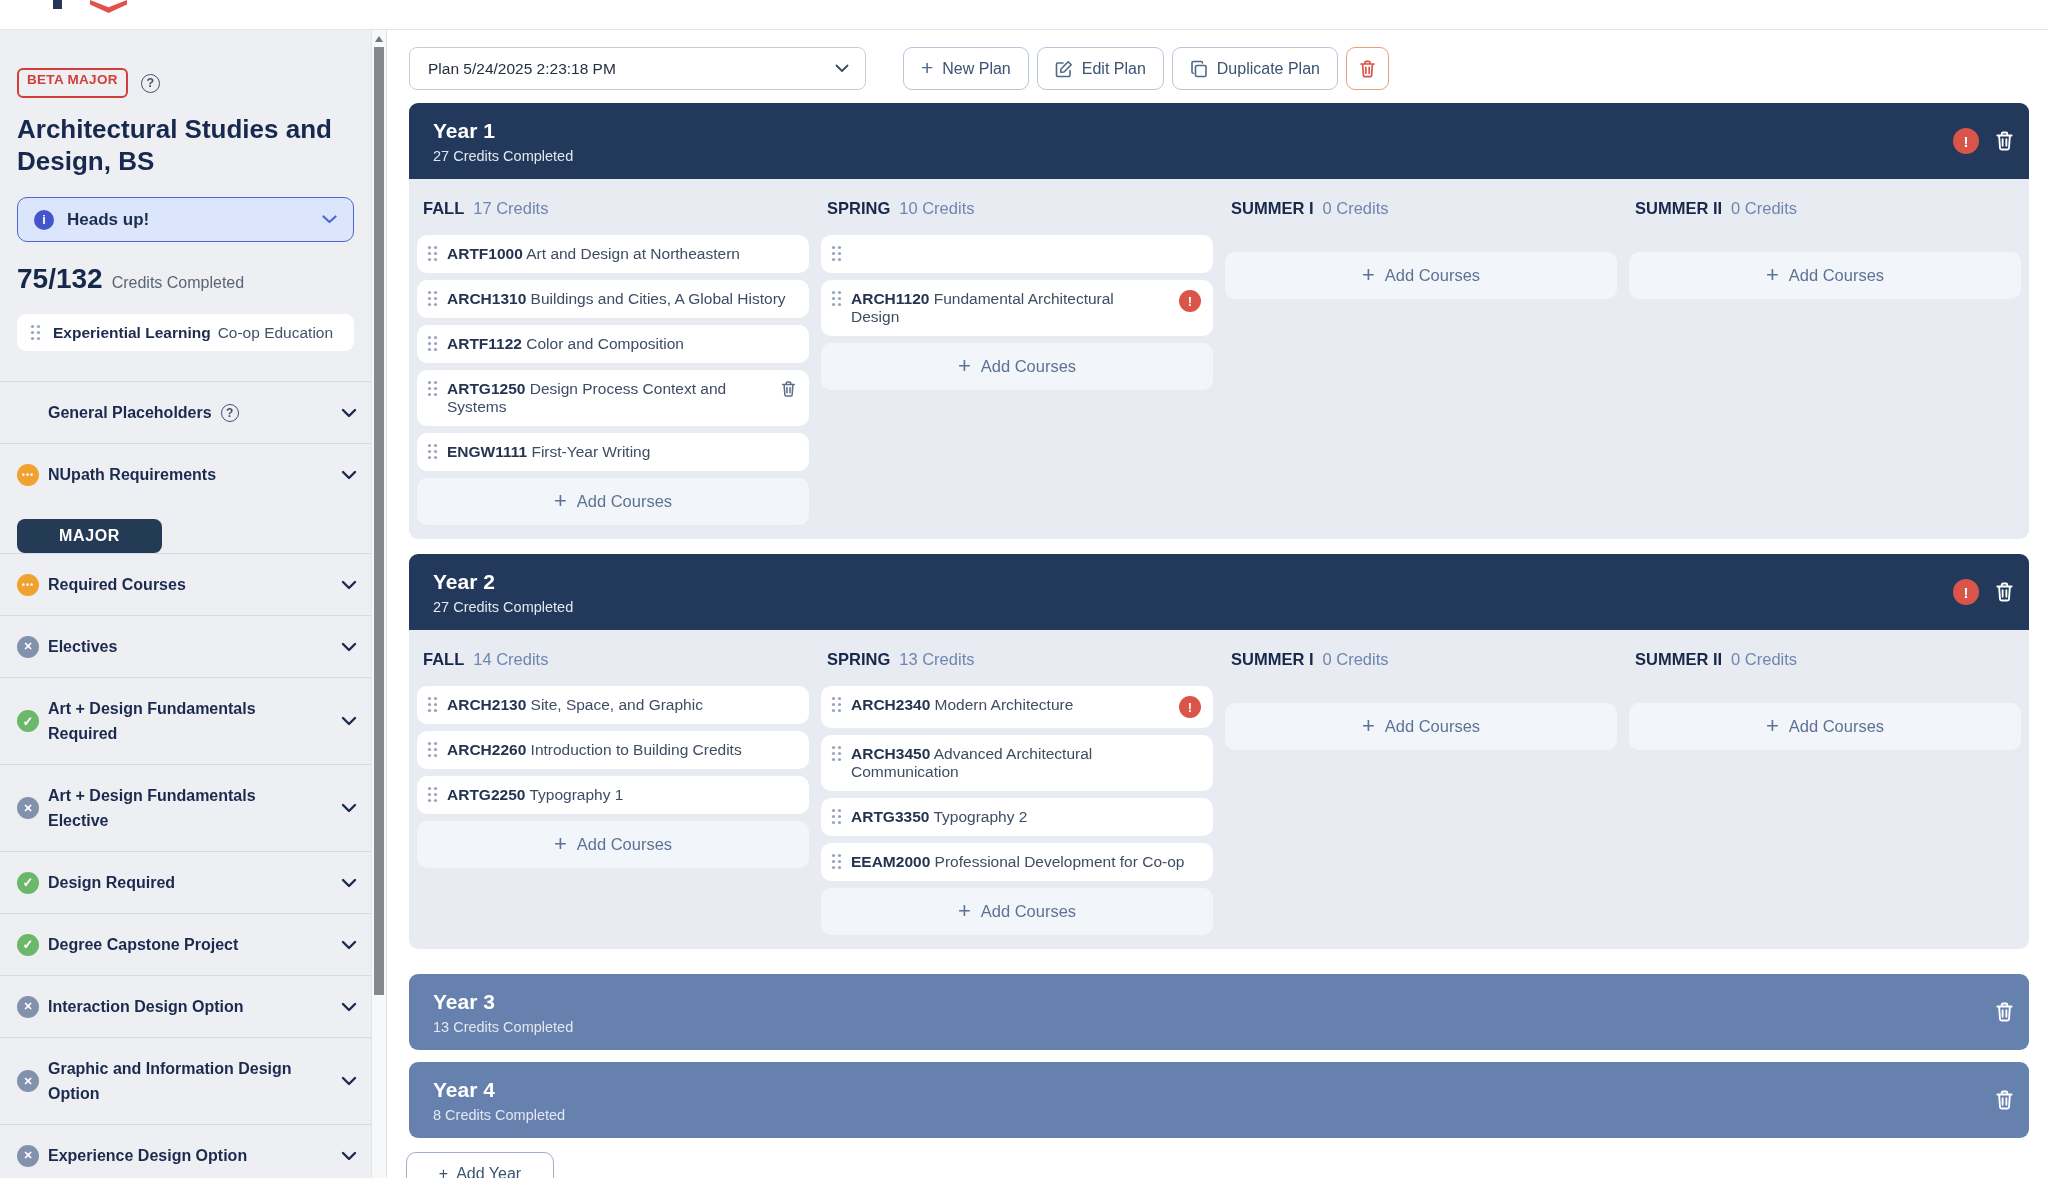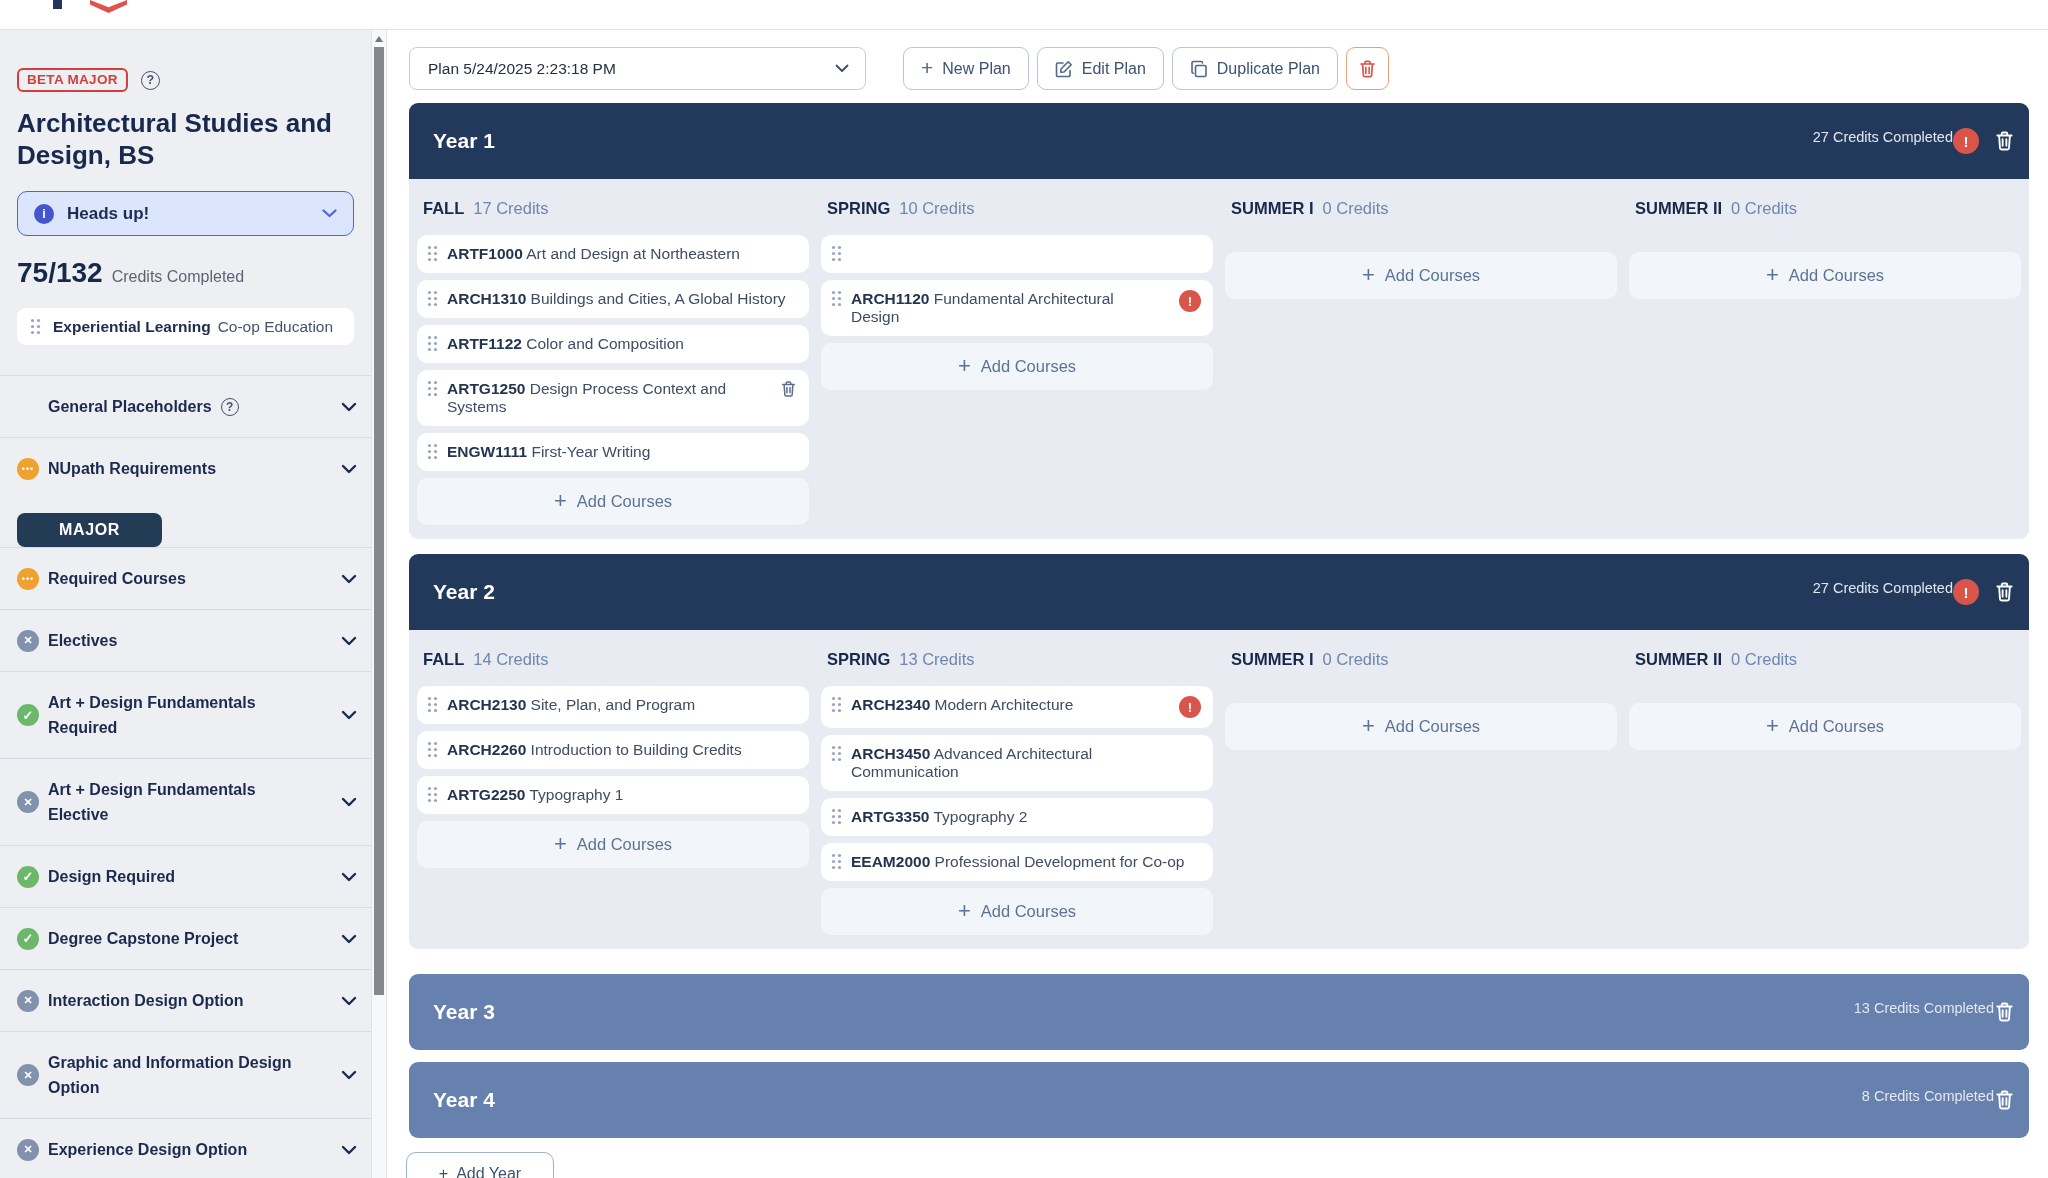--- a/index.html
+++ b/index.html
@@ -11,21 +11,21 @@
   .logo-bar { position:absolute; left:53px; top:0; width:9px; height:9px; background:#25355c; }
   .logo-chev { position:absolute; left:90px; top:0; width:37px; height:13px; background:#e0524d;
                clip-path:polygon(0 0,50% 55%,100% 0,100% 35%,50% 100%,0 35%); }
 
   .content { display:flex; height:1148px; }
 
   
   .sidebar { width:371px; height:100%; background:#edeff3; padding-top:38px; flex:none; overflow:hidden; }
   .beta-row { margin:0 17px 15px; display:flex; align-items:center; gap:13px; }
   .beta-badge { border:2px solid #d23f3a; color:#d23f3a; font-weight:700; font-size:13.5px;
-                padding:2px 8px 3px; border-radius:6px; letter-spacing:.3px; }
+                padding:2px 8px 9px; border-radius:6px; letter-spacing:.3px; }
   .qcircle { width:19px; height:19px; border:1.7px solid #44506b; border-radius:50%; color:#44506b;
              font-size:12.5px; font-weight:700; display:flex; align-items:center; justify-content:center; flex:none; }
   .program-title { margin:0 17px; font-size:26px; font-weight:700; color:#18294e; line-height:32px; }
   .headsup { margin:20px 17px 0; height:45px; background:#dbe5fc; border:1.6px solid #4c66d4;
              border-radius:10px; display:flex; align-items:center; padding:0 16px; gap:13px; cursor:pointer; }
   .info-circle { width:20px; height:20px; background:#4456cd; border-radius:50%; color:#fff; font-size:12.5px;
                  font-weight:700; display:flex; align-items:center; justify-content:center; flex:none; }
   .headsup-label { font-size:17px; font-weight:700; color:#1d2d52; flex:1; }
   .credits-row { margin:21px 17px 0; display:flex; align-items:baseline; }
   .credits-frac { font-size:28px; font-weight:700; color:#16294b; }
@@ -68,21 +68,21 @@
          font-size:16px; display:inline-flex; align-items:center; gap:9px; padding:0 17px; cursor:pointer;
          font-family:"Liberation Sans",sans-serif; }
   .btn .bplus { font-size:21px; font-weight:400; color:#51688a; line-height:1; margin-top:-2px; }
   .btn-danger { border-color:#e4a27c; padding:0 11px; }
 
   .year { margin-top:13px; }
   .year-head { background:#22395c; border-radius:9px 9px 0 0; color:#fff; height:76px; padding:0 14px 0 24px;
                display:flex; align-items:center; cursor:pointer; }
   .year.collapsed .year-head { border-radius:9px; background:#6781ae; }
   .year.gap-lg { margin-top:25px; }
-  .yh-text { display:flex; flex-direction:row; justify-content:space-between; gap:5px; flex:1; }
+  .yh-text { display:flex; flex-direction:column; justify-content:center; gap:5px; flex:1; }
   .year-title { font-size:21px; font-weight:700; }
   .year-sub { font-size:14.5px; color:#e3e8f0; }
   .yh-icons { display:flex; align-items:center; gap:15px; }
   .warn-badge { width:26px; height:26px; border-radius:50%; background:#d9554a; color:#fff; font-size:15px;
                 font-weight:700; display:flex; align-items:center; justify-content:center; }
   .year-body { background:#e8ebf1; border-radius:0 0 9px 9px; padding:10px 8px 14px; }
   .terms { display:grid; grid-template-columns:repeat(4,1fr); gap:12px; }
   .term-head { margin:10px 0 0 6px; font-size:16.5px; display:flex; align-items:baseline; }
   .term-name { font-weight:700; color:#16294b; }
   .term-credits { color:#6d87b0; margin-left:9px; }
@@ -518,21 +518,21 @@
                       <g fill="#97a5bc">
                         <circle cx="2.5" cy="2.5" r="1.6"></circle>
                         <circle cx="8.5" cy="2.5" r="1.6"></circle>
                         <circle cx="2.5" cy="8.5" r="1.6"></circle>
                         <circle cx="8.5" cy="8.5" r="1.6"></circle>
                         <circle cx="2.5" cy="14.5" r="1.6"></circle>
                         <circle cx="8.5" cy="14.5" r="1.6"></circle>
                       </g>
                     </svg>
                   </span>
-                <span class="course-text"><b class="course-code">ARCH2130</b> <span>Site, Plan, and Program</span></span>
+                <span class="course-text"><b class="course-code">ARCH2130</b> <span>Site, Space, and Graphic</span></span>
               </div>
               <div class="course">
                 <span class="handle">
                     <svg width="11" height="17" viewBox="0 0 11 17">
                       <g fill="#97a5bc">
                         <circle cx="2.5" cy="2.5" r="1.6"></circle>
                         <circle cx="8.5" cy="2.5" r="1.6"></circle>
                         <circle cx="2.5" cy="8.5" r="1.6"></circle>
                         <circle cx="8.5" cy="8.5" r="1.6"></circle>
                         <circle cx="2.5" cy="14.5" r="1.6"></circle>

